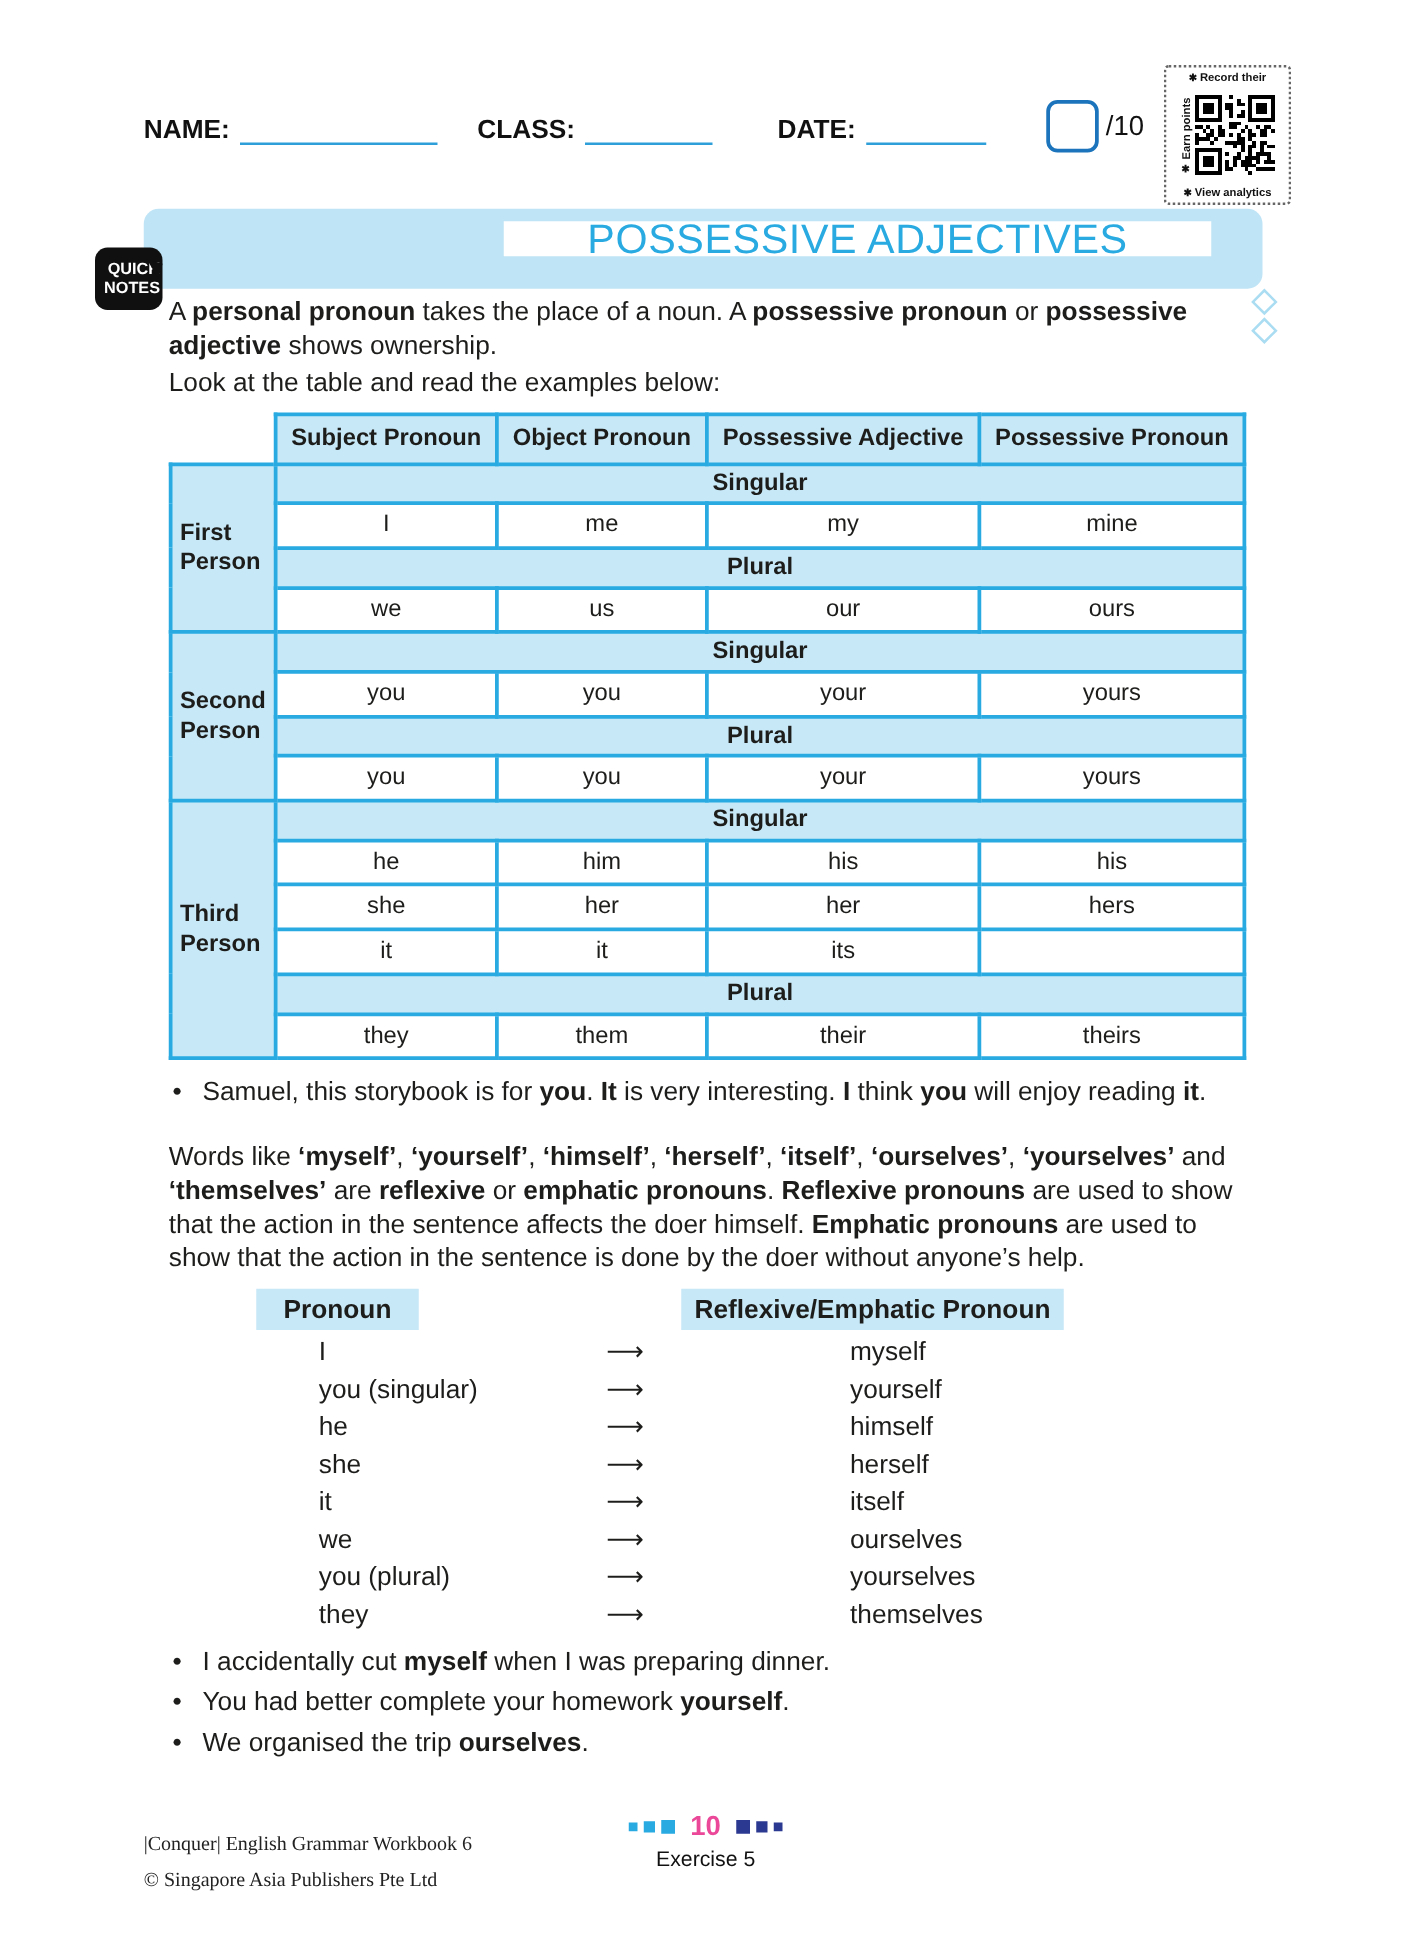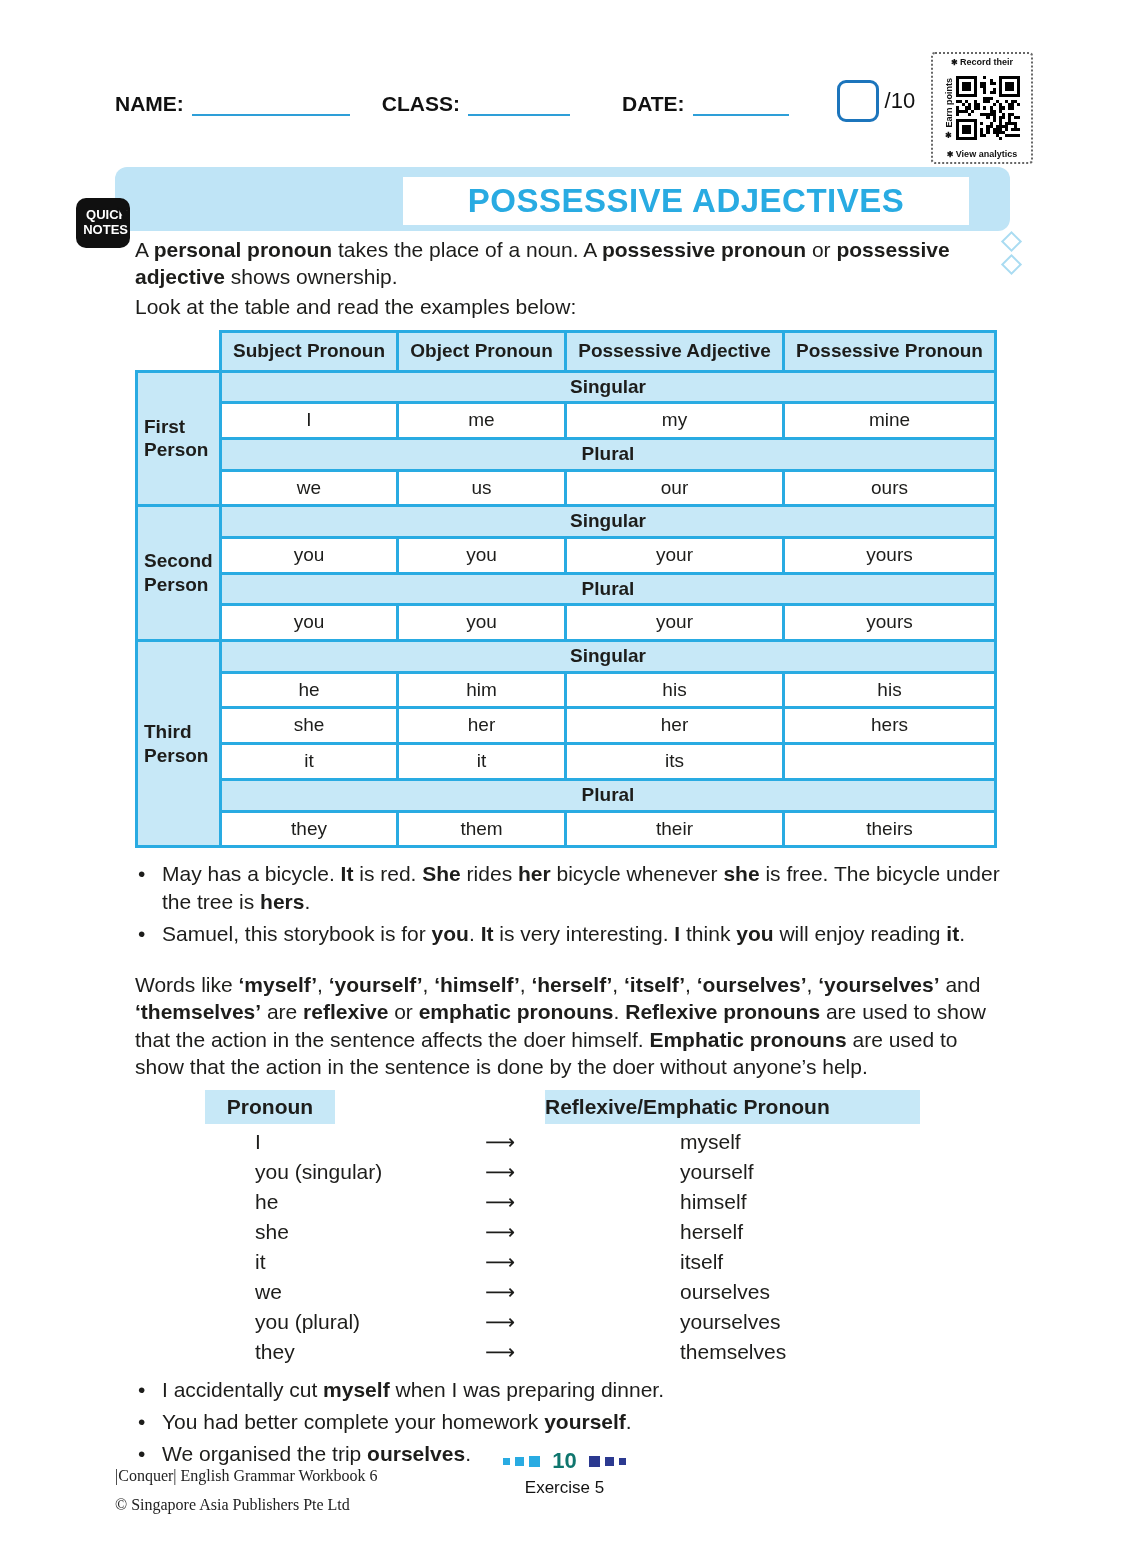--- a/index.html
+++ b/index.html
@@ -29,23 +29,23 @@
   .qr-side::before{content:"✱ ";font-size:8px;}
   .qr-svg{width:64px;height:64px;fill:#000;shape-rendering:crispEdges;background:#fff;}
 
   
   .title-row{position:absolute;top:106px;left:123px;display:flex;align-items:baseline;color:#29abe2;white-space:nowrap;}
   .ex-word{display:inline-block;font-weight:bold;font-size:40px;letter-spacing:1px;}
   .ex-word::first-letter{font-size:55px;}
   .ex-num{font-size:56px;font-weight:bold;margin-left:16px;}
   .sub1{font-size:33px;font-weight:bold;margin-left:24px;letter-spacing:0.5px;}
   .banner{position:absolute;top:167px;left:115px;width:895px;height:64px;background:#bfe4f6;border-radius:12px;}
-  .banner-strip{position:absolute;top:10px;left:288px;width:566px;height:48px;background:#ffffff;
+  .banner-strip{position:absolute;top:10px;left:288px;width:566px;height:28px;background:#ffffff;
                 display:flex;align-items:center;justify-content:center;
-                font-size:33px;font-weight:bold;color:#29abe2;letter-spacing:0.5px;white-space:nowrap;}
+                font-size:33px;font-weight:normal;color:#29abe2;letter-spacing:0.5px;white-space:nowrap;}
 
   
   .quick-notes{position:absolute;top:198px;left:76px;width:54px;height:50px;background:#101010;border-radius:10px;
                color:#fff;font-size:13px;font-weight:bold;display:flex;align-items:center;justify-content:center;
                text-align:right;line-height:1.15;padding:2px;box-sizing:border-box;}
   .quick-notes::after{content:"";position:absolute;right:-9px;top:4px;width:0;height:0;
                border:9px solid transparent;border-left-color:#101010;transform:rotate(-30deg);}
 
   .diamonds{position:absolute;top:234px;left:1004px;}
   .diamond{width:11px;height:11px;border:2.5px solid #aadcf2;transform:rotate(45deg);margin-bottom:8px;background:#fff;}
@@ -68,37 +68,37 @@
   .bullets{margin:12px 0 0 0;padding:0;list-style:none;}
   .bullets li{position:relative;padding-left:27px;margin-bottom:5px;}
   .bullets li::before{content:"•";position:absolute;left:3px;top:0;}
 
   .reflexive-para{margin-top:24px;}
 
   
   .map{margin-top:10px;}
   .map-head{display:flex;margin-bottom:4px;}
   .map-h1{margin-left:70px;width:130px;background:#c7e8f7;text-align:center;font-weight:bold;padding:3px 0;}
-  .map-h2{margin-left:210px;width:375px;background:#c7e8f7;font-weight:bold;padding:3px 0;}
+  .map-h2{margin-left:210px;width:306px;background:#c7e8f7;text-align:center;font-weight:bold;padding:3px 0;}
   .map-row{display:flex;height:30px;align-items:baseline;}
   .map-pron{margin-left:120px;width:215px;}
   .map-arrow{width:60px;text-align:center;}
   .map-ref{margin-left:150px;}
 
   .bullets2{margin-top:8px;}
 
   
   .footer-left{position:absolute;left:115px;top:1462px;font-family:"Liberation Serif",serif;font-size:16px;line-height:1.8;color:#222;}
   .page-ind{position:absolute;left:0;right:0;top:1448px;text-align:center;}
   .squares-row{display:inline-flex;align-items:center;gap:5px;}
   .sq{display:inline-block;}
   .sq.c{background:#29abe2;}
   .sq.n{background:#2b3990;}
   .s1{width:7px;height:7px;} .s2{width:9px;height:9px;} .s3{width:11px;height:11px;}
-  .pg-num{font-size:22px;font-weight:bold;color:#0f766e;margin:0 7px;}
+  .pg-num{font-size:22px;font-weight:bold;color:#ec4899;margin:0 7px;}
   .ex-caption{font-size:17px;color:#111;margin-top:4px;}
 </style>
 </head>
 <body>
 
 <div class="page">
 
   <div class="id-row">
     <span>NAME:</span>
     <span class="id-line line-name"></span>
@@ -433,21 +433,20 @@
           <tr>
             <td class="pt-cell">they</td>
             <td class="pt-cell">them</td>
             <td class="pt-cell">their</td>
             <td class="pt-cell">theirs</td>
           </tr>
         </tbody>
     </table>
 
     <ul class="bullets">
-      <li><span>May has a bicycle. </span><b>It</b><span> is red. </span><b>She</b><span> rides </span><b>her</b><span> bicycle whenever </span><b>she</b><span> is free. The bicycle under the tree is </span><b>hers</b><span>.</span></li>
       <li><span>Samuel, this storybook is for </span><b>you</b><span>. </span><b>It</b><span> is very interesting. </span><b>I</b><span> think </span><b>you</b><span> will enjoy reading </span><b>it</b><span>.</span></li>
     </ul>
 
     <div class="reflexive-para"><span>Words like </span><b>‘myself’</b><span>, </span><b>‘yourself’</b><span>, </span><b>‘himself’</b><span>, </span><b>‘herself’</b><span>, </span><b>‘itself’</b><span>, </span><b>‘ourselves’</b><span>, </span><b>‘yourselves’</b><span> and </span><b>‘themselves’</b><span> are </span><b>reflexive</b><span> or </span><b>emphatic pronouns</b><span>. </span><b>Reflexive pronouns</b><span> are used to show that the action in the sentence affects the doer himself. </span><b>Emphatic pronouns</b><span> are used to show that the action in the sentence is done by the doer without anyone’s help.</span></div>
 
     <div class="map">
       <div class="map-head">
         <div class="map-h1">Pronoun</div>
         <div class="map-h2">Reflexive/Emphatic Pronoun</div>
       </div>

